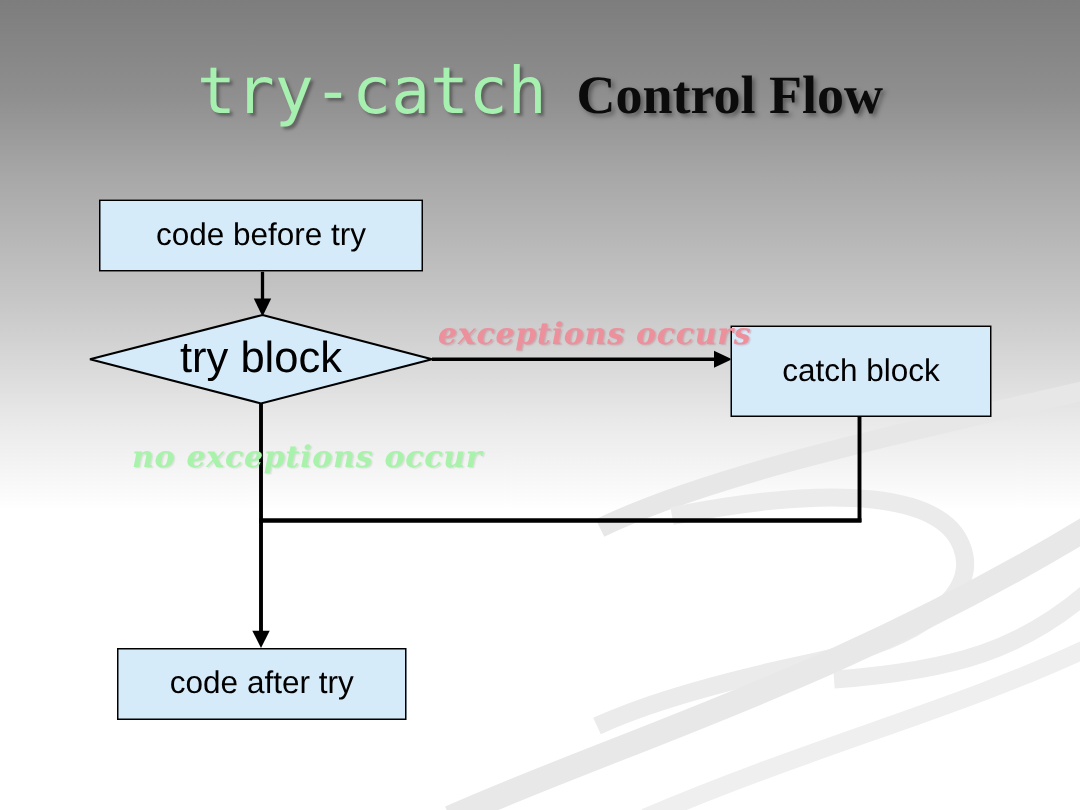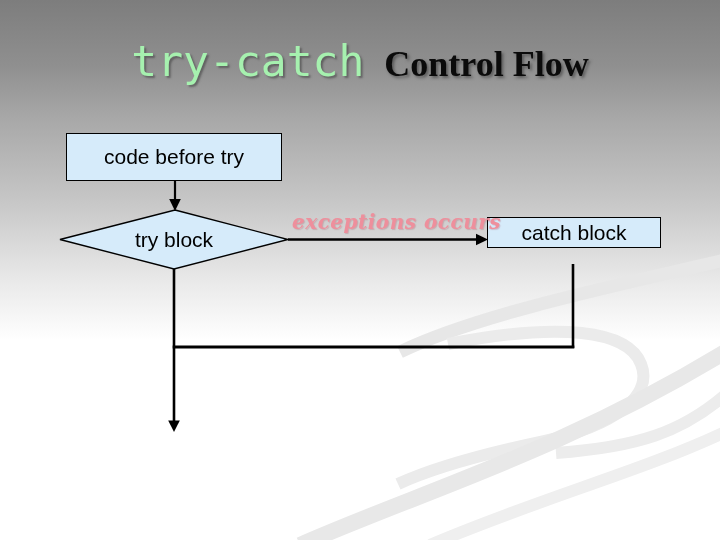--- a/index.html
+++ b/index.html
@@ -58,31 +58,31 @@
     box-sizing: border-box;
     color: #000000;
     font-size: 21px;
     text-align: right;
     z-index: 3;
     display: flex;
     align-items: center;
     justify-content: center;
   }
   .node-before { left: 66px;  top: 133px; width: 216px; height: 48px; }
-  .node-catch  { left: 487px; top: 217px; width: 174px; height: 31px; }
+  .node-catch  { left: 487px; top: 217px; width: 174px; height: 61px; }
   .node-after  { left: 78px;  top: 432px; width: 193px; height: 48px; }
 
   .diamond-label {
     position: absolute;
     left: 94px; top: 226px;
     width: 160px; height: 27px;
     line-height: 27px;
     text-align: center;
     color: #000000;
-    font-size: 21px;
+    font-size: 29px;
     z-index: 3;
   }
 
   .edge-label {
     position: absolute;
     font-family: "DejaVu Serif", "Liberation Serif", serif;
     font-weight: bold;
     font-style: italic;
     font-size: 20px;
     letter-spacing: 0.5px;
@@ -129,16 +129,18 @@
     <polygon points="174,432 168.2,420.5 179.8,420.5" fill="#000"></polygon>
 
     <line x1="172.7" y1="347" x2="574.3" y2="347" stroke="#000" stroke-width="3"></line>
 
     <line x1="573" y1="264" x2="573" y2="348" stroke="#000" stroke-width="2.6"></line>
   </svg>
 
   <div class="node node-before">code before try</div>
   <div class="diamond-label">try block</div>
   <div class="node node-catch">catch block</div>
+  <div class="node node-after">code after try</div>
 
   <div class="edge-label edge-label-exception">exceptions occurs</div>
+  <div class="edge-label edge-label-success">no exceptions occur</div>
 
 </div>
 
 </body></html>

